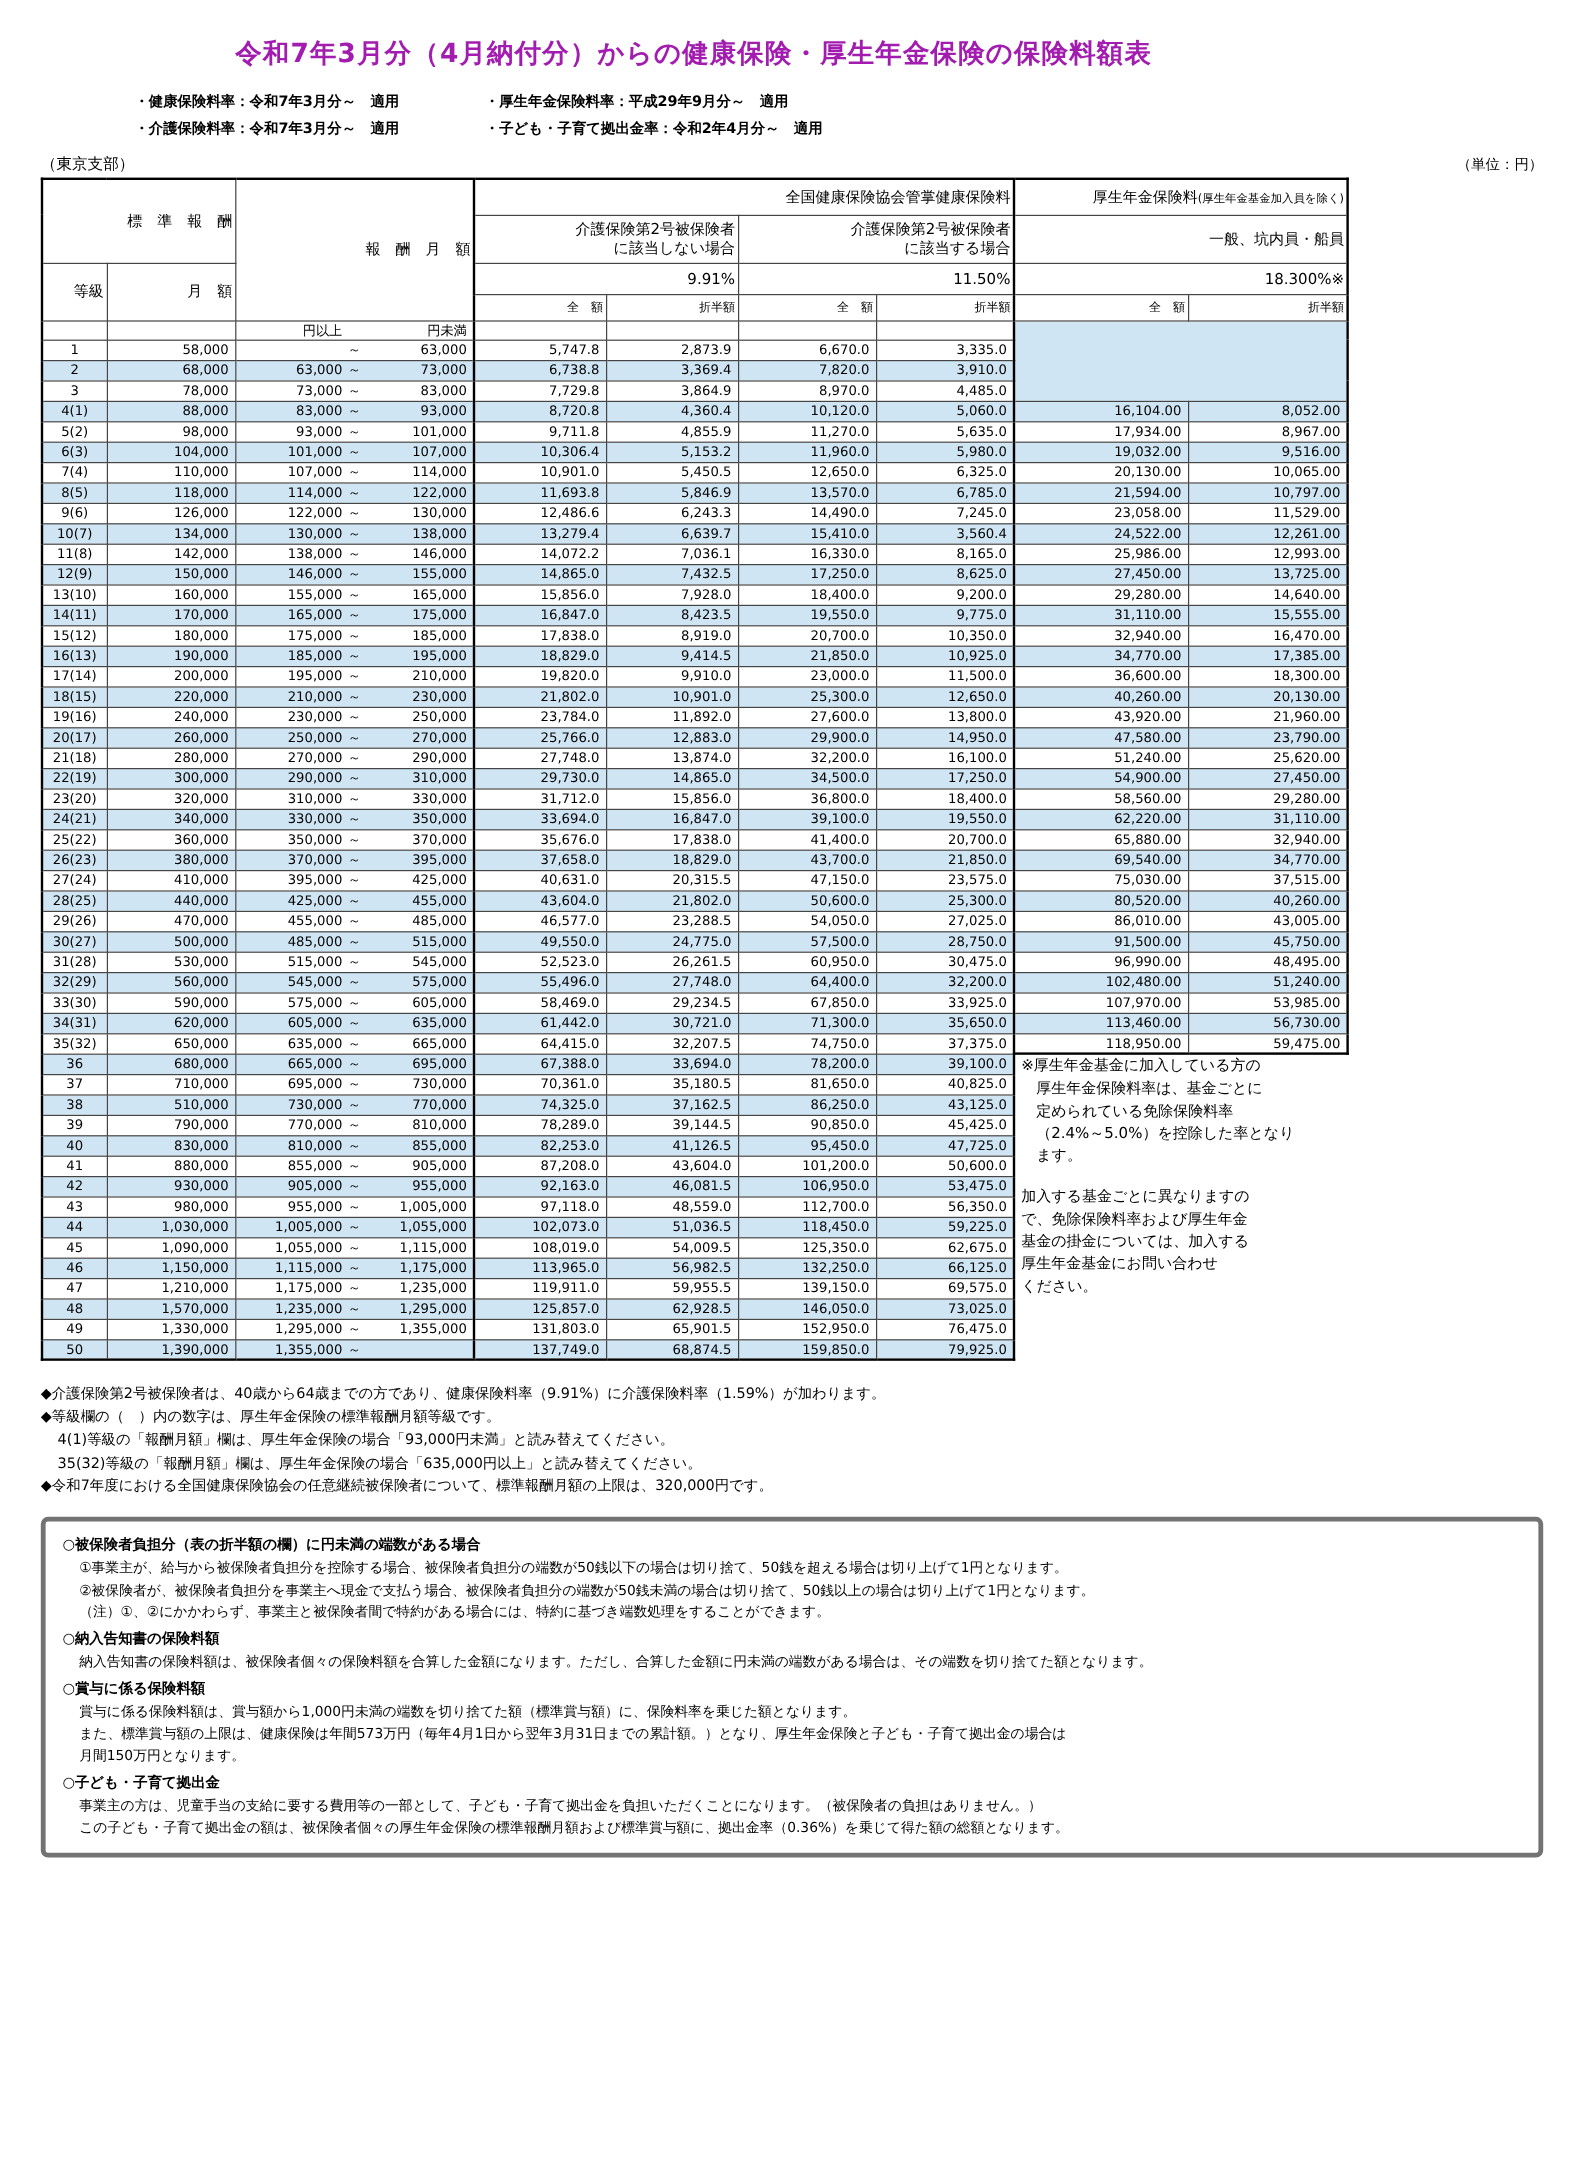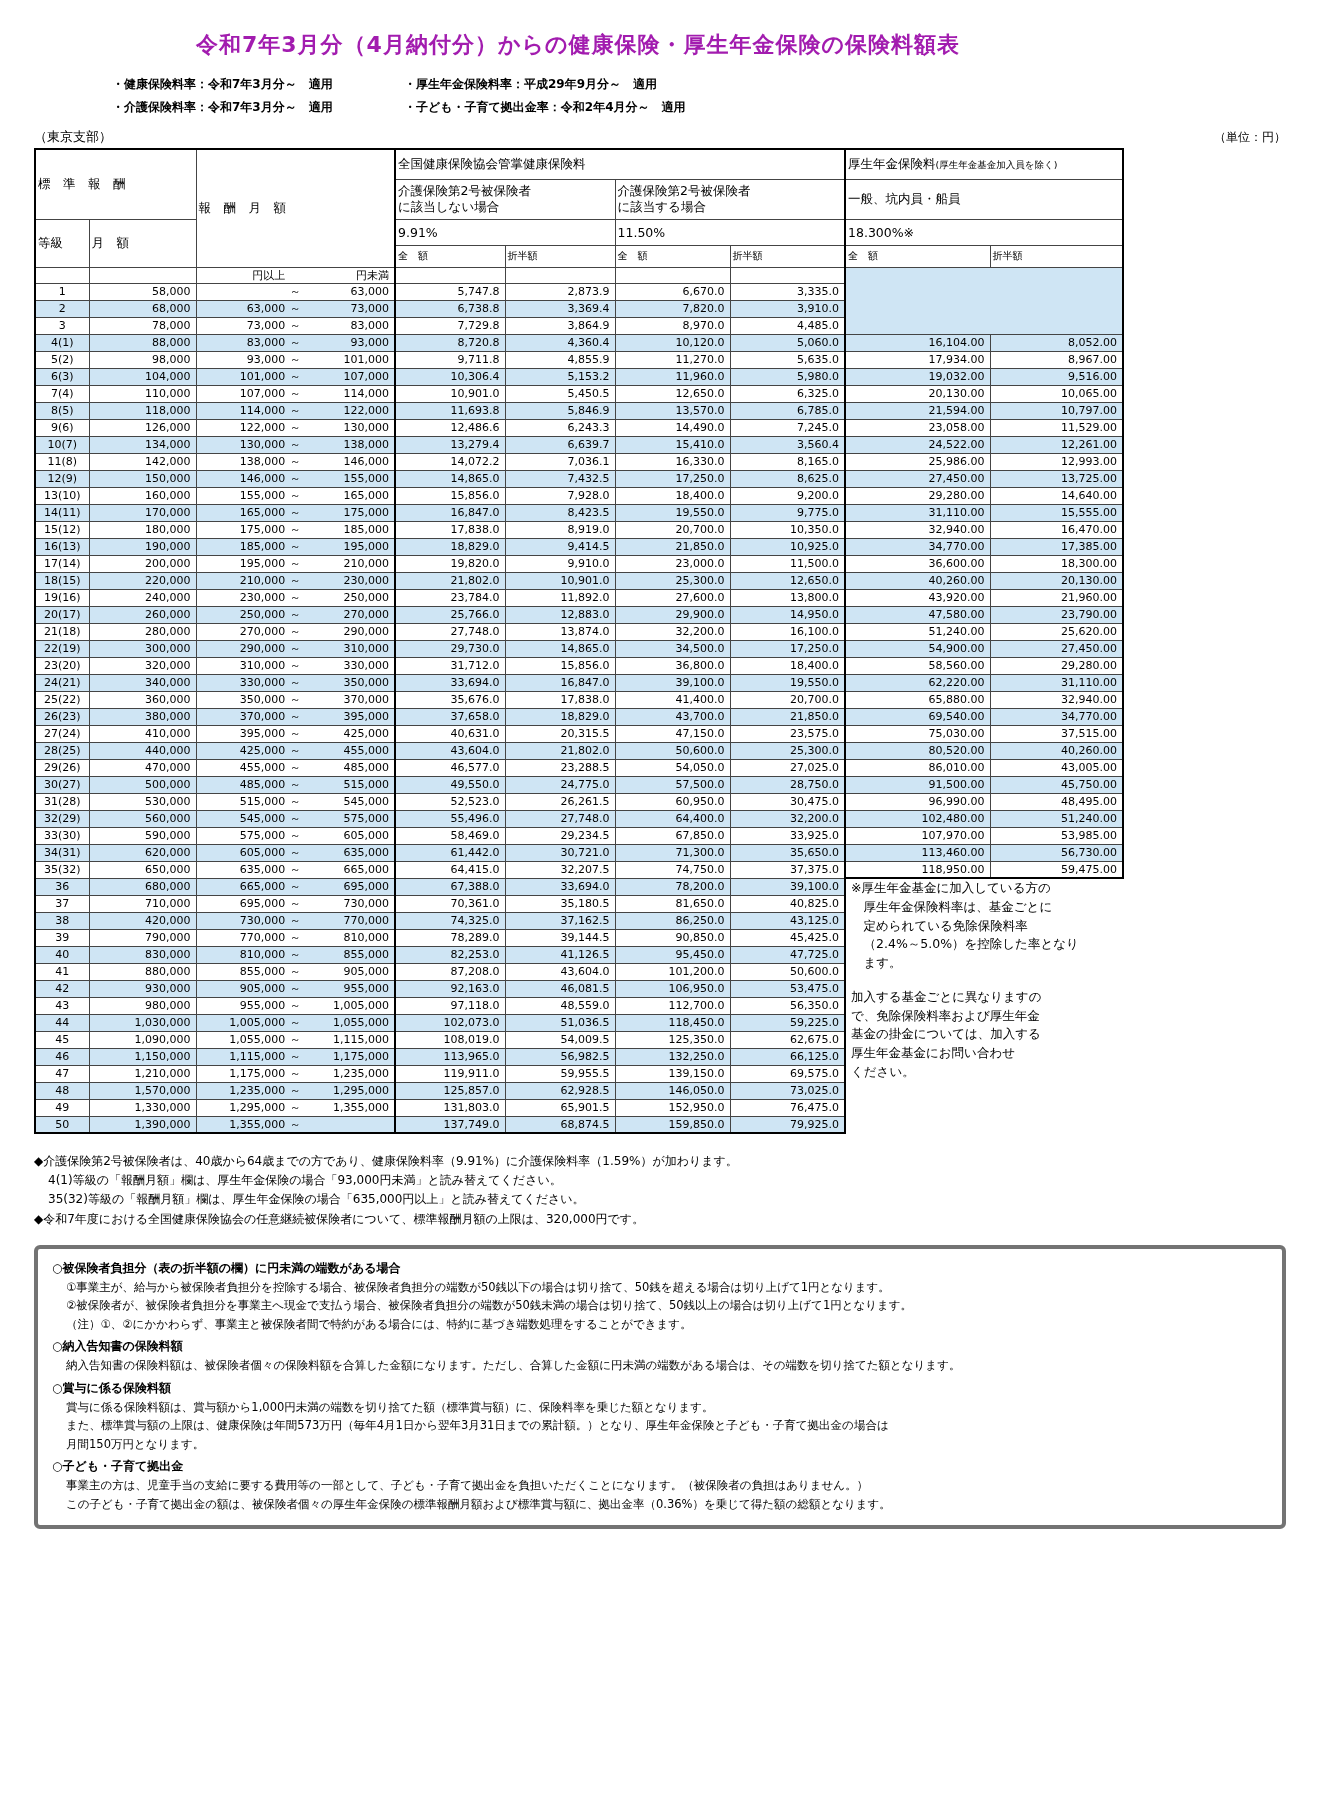--- a/index.html
+++ b/index.html
@@ -23,21 +23,21 @@
   }
 
   .meta-row {
     display:flex; justify-content:space-between; align-items:flex-end;
     margin-top:12px; font-size:13px;
   }
   .unit { font-size:12px; }
 
   table.premium { border-collapse:collapse; table-layout:fixed; width:1088px; margin-top:2px; }
   .premium th, .premium td { border:1px solid #444; padding:0 5px; overflow:hidden; }
-  .premium th { font-weight:normal; text-align:left; font-size:12.5px; padding:1px 2px; background:#fff; }
+  .premium th { font-weight:normal; text-align:right; font-size:12.5px; padding:1px 2px; background:#fff; }
   .premium thead tr:nth-child(1) th { height:30px; }
   .premium thead tr:nth-child(2) th { height:40px; }
   .premium thead tr:nth-child(3) th { height:26px; }
   .premium thead tr:nth-child(4) th { height:22px; font-size:10px; }
   .two-line { white-space:pre-line; line-height:1.3; }
   .rate { font-size:13.5px; }
   .pension-title .paren { font-size:9.5px; }
 
   .premium tbody tr { height:17px; }
   .premium tbody tr.label-row { height:16px; }
@@ -781,21 +781,21 @@
               <span class="hi">730,000</span>
             </div>
           </td>
           <td class="c-num gl">70,361.0</td>
           <td class="c-num">35,180.5</td>
           <td class="c-num">81,650.0</td>
           <td class="c-num br2">40,825.0</td>
         </tr>
         <tr class="blue">
           <td class="c-grade bl2">38</td>
-          <td class="c-m">420,000</td>
+          <td class="c-m">510,000</td>
           <td class="c-range">
             <div class="range">
               <span class="lo">730,000</span>
               <span class="tl">～</span>
               <span class="hi">770,000</span>
             </div>
           </td>
           <td class="c-num gl">74,325.0</td>
           <td class="c-num">37,162.5</td>
           <td class="c-num">86,250.0</td>
@@ -979,20 +979,21 @@
           <td class="c-num gl bb2">137,749.0</td>
           <td class="c-num bb2">68,874.5</td>
           <td class="c-num bb2">159,850.0</td>
           <td class="c-num br2 bb2">79,925.0</td>
         </tr>
       </tbody>
   </table>
 
   <div class="footnotes">
     <div class="footnote">◆介護保険第2号被保険者は、40歳から64歳までの方であり、健康保険料率（9.91%）に介護保険料率（1.59%）が加わります。</div>
+    <div class="footnote">◆等級欄の（　）内の数字は、厚生年金保険の標準報酬月額等級です。</div>
     <div class="footnote indent">4(1)等級の「報酬月額」欄は、厚生年金保険の場合「93,000円未満」と読み替えてください。</div>
     <div class="footnote indent">35(32)等級の「報酬月額」欄は、厚生年金保険の場合「635,000円以上」と読み替えてください。</div>
     <div class="footnote">◆令和7年度における全国健康保険協会の任意継続被保険者について、標準報酬月額の上限は、320,000円です。</div>
   </div>
 
   <div class="box">
     <div class="box-sec">
       <div class="box-head">○被保険者負担分（表の折半額の欄）に円未満の端数がある場合</div>
       <div class="box-line">①事業主が、給与から被保険者負担分を控除する場合、被保険者負担分の端数が50銭以下の場合は切り捨て、50銭を超える場合は切り上げて1円となります。</div>
       <div class="box-line">②被保険者が、被保険者負担分を事業主へ現金で支払う場合、被保険者負担分の端数が50銭未満の場合は切り捨て、50銭以上の場合は切り上げて1円となります。</div>

